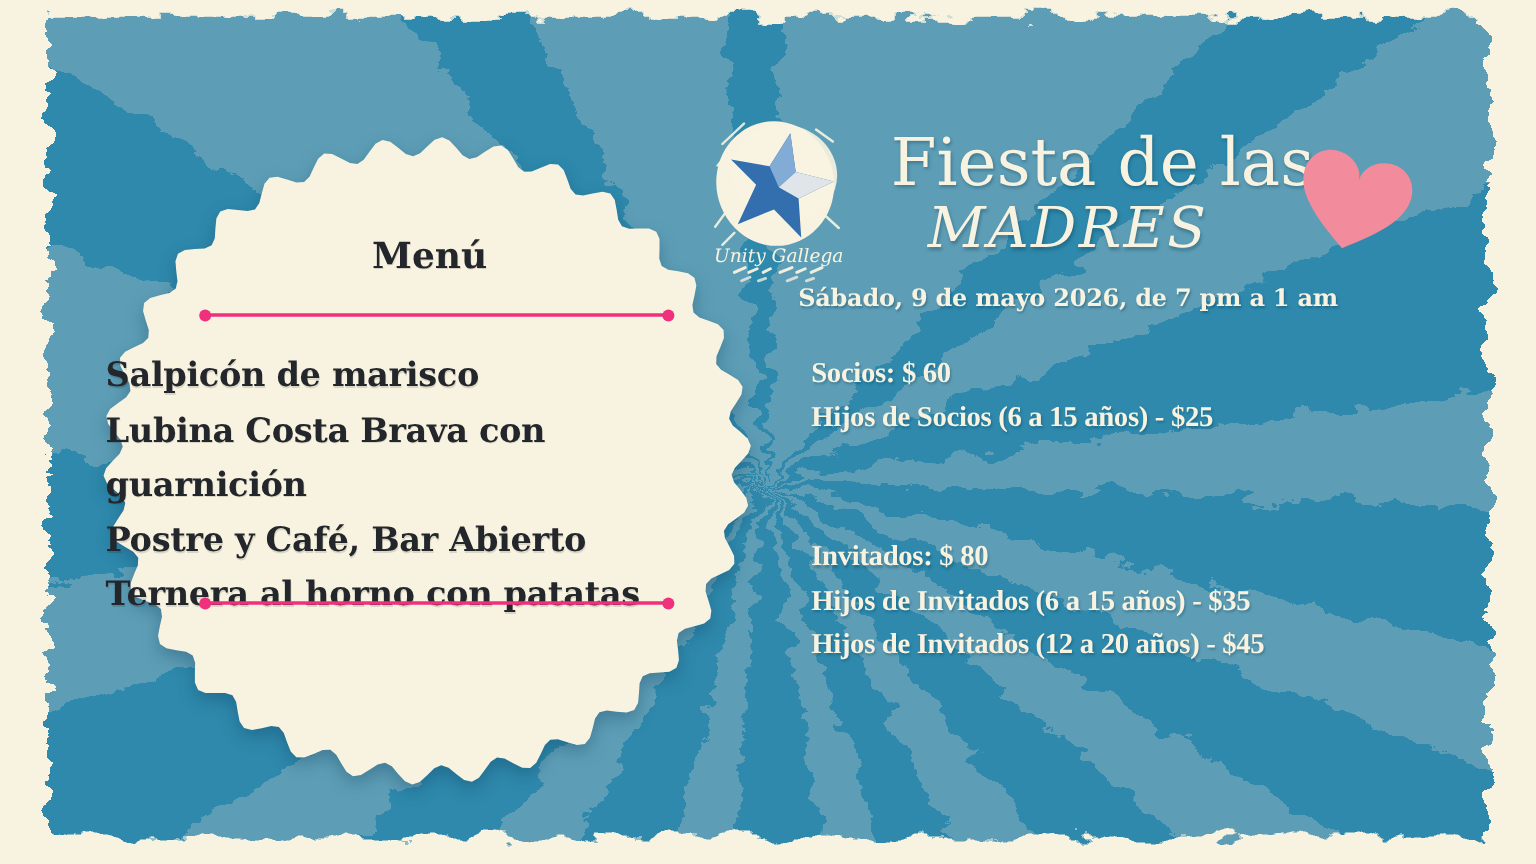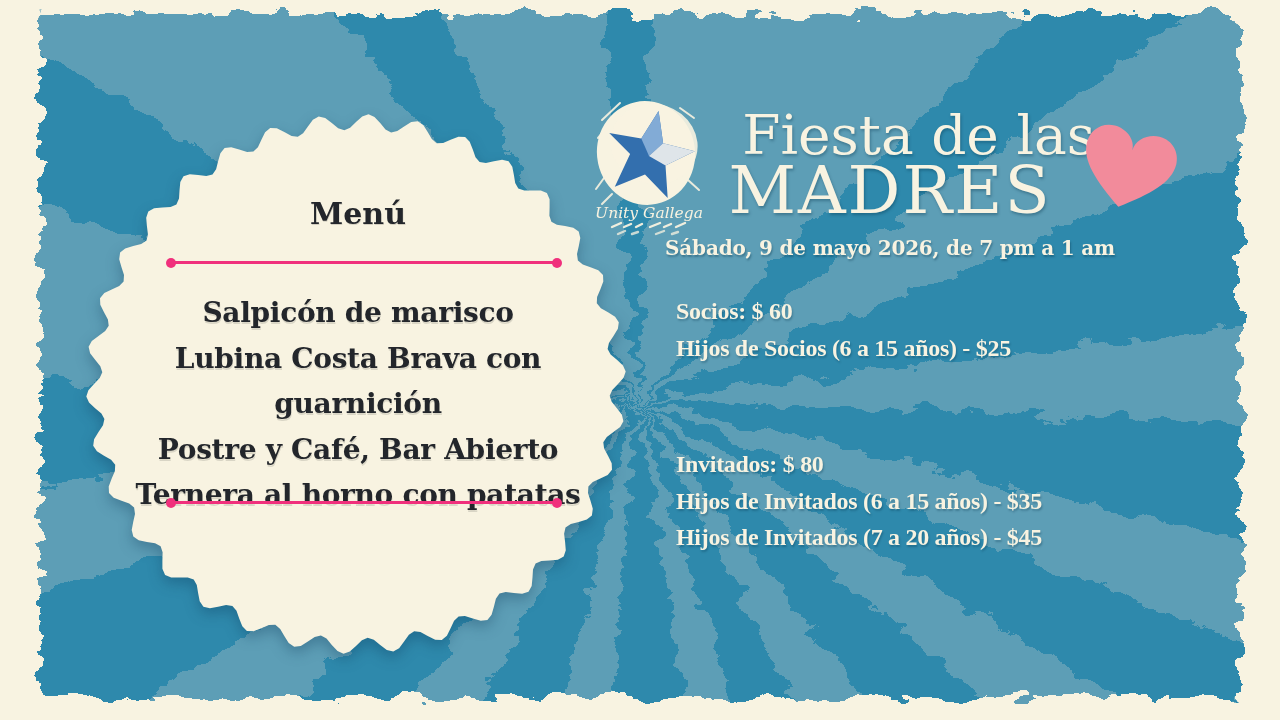--- a/index.html
+++ b/index.html
@@ -29,41 +29,41 @@
   .divider{position:absolute;left:170px;width:388px;height:3px;background:var(--pink,#f0307c);border-radius:2px;}
   .divider::before,.divider::after{
     content:"";position:absolute;width:10px;height:10px;border-radius:50%;
     background:var(--pink,#f0307c);top:50%;transform:translateY(-50%);
   }
   .divider::before{left:-4px}
   .divider::after{right:-4px}
   .d1{top:261px}
   .d2{top:501px}
   .menu-items{
-    position:absolute;left:88px;top:290px;width:540px;text-align:center;
+    position:absolute;left:88px;top:290px;width:540px;text-align:left;
     font-weight:bold;font-size:28px;line-height:45.5px;letter-spacing:-0.3px;
     color:var(--ink,#23262b);text-shadow:0.5px 1.5px 0 rgba(0,0,0,.12);
   }
   .logo{position:absolute;left:592px;top:94px;}
   .logo .blob{fill:var(--cream,#f8f3e1);}
   .logo .scratch{stroke:var(--cream,#f8f3e1);stroke-width:2;stroke-linecap:round;fill:none;opacity:.9;}
   .logo .star-main{fill:var(--logoblue,#336fae);}
   .logo .star-facet1{fill:#82abd6;}
   .logo .star-facet2{fill:#dfe5e9;}
   .logo text{
     font-family:"DejaVu Serif",serif;font-style:italic;font-size:15.5px;
     fill:var(--cream,#f8f3e1);text-anchor:middle;
   }
   .logo .hatch{stroke:var(--cream,#f8f3e1);stroke-width:2.4;stroke-linecap:round;opacity:.95;}
   .event-title{
     position:absolute;left:685px;top:108px;width:410px;text-align:center;
     color:var(--cream,#f8f3e1);text-shadow:1px 2px 3px rgba(0,45,70,.35);
   }
   .event-title .l1{font-size:55px;line-height:55px;text-align:right;}
-  .event-title .l2{font-size:66px;line-height:55px;letter-spacing:2px;}
+  .event-title .l2{font-size:47px;line-height:55px;letter-spacing:2px;font-style:italic;}
   .heart{position:absolute;left:1078px;top:118px;transform:rotate(14deg);}
   .heart path{fill:var(--heart,#f28b9b);}
   .event-subtitle{
     position:absolute;left:640px;top:236px;width:500px;text-align:center;
     font-size:20px;font-weight:bold;letter-spacing:-0.2px;
     color:var(--cream,#f8f3e1);text-shadow:1px 2px 2px rgba(0,45,70,.35);
   }
   .prices{
     position:absolute;left:676px;font-size:24px;font-weight:bold;
     line-height:36.5px;letter-spacing:-0.3px;
@@ -134,16 +134,16 @@
 
   <div class="event-subtitle">Sábado, 9 de mayo 2026, de 7 pm a 1 am</div>
 
   <div class="prices pg1">
     <div>Socios: $ 60</div>
     <div>Hijos de Socios (6 a 15 años) - $25</div>
   </div>
   <div class="prices pg2">
     <div>Invitados: $ 80</div>
     <div>Hijos de Invitados (6 a 15 años) - $35</div>
-    <div>Hijos de Invitados (7 a 20 años) - $45</div>
+    <div>Hijos de Invitados (12 a 20 años) - $45</div>
   </div>
 
 </div>
 
 </body></html>

